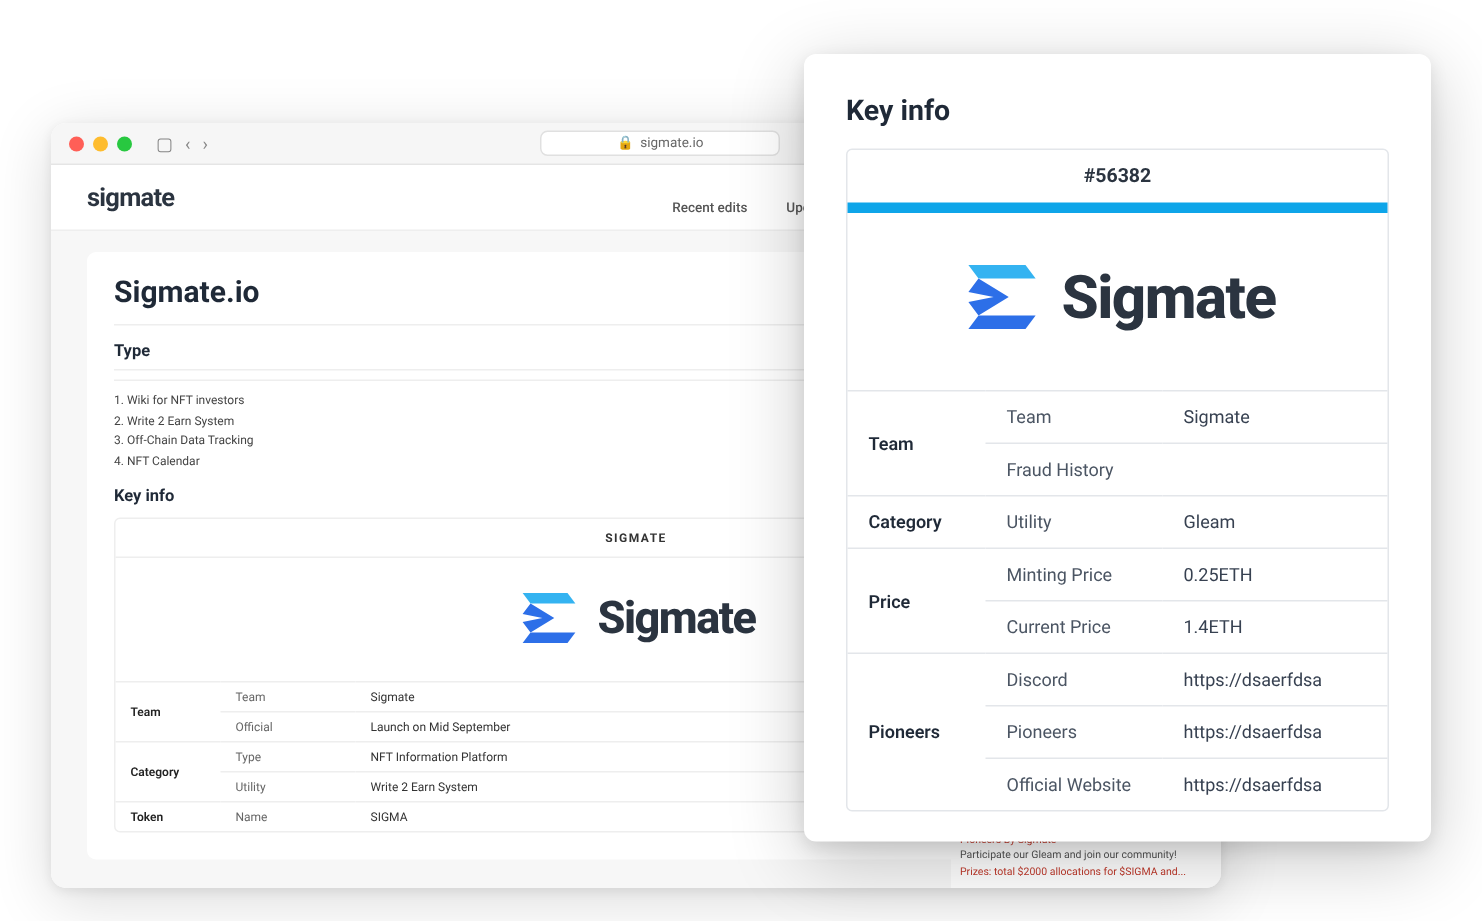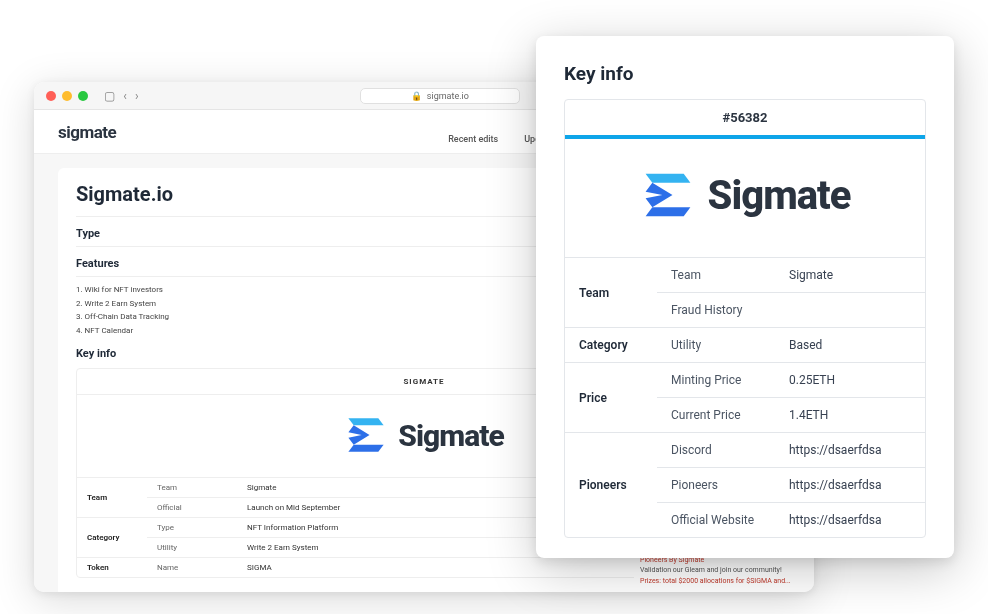--- a/index.html
+++ b/index.html
@@ -101,21 +101,21 @@
   width: 418px;
   background:#fff;
   border-radius:8px;
   box-shadow: 0 12px 50px rgba(0,0,0,0.22), 0 4px 12px rgba(0,0,0,0.1);
   padding:26px 28px 20px;
 }
 .front-title { font-size:19px; font-weight:700; color:#1f2937; margin-bottom:14px; }
 .front-box { border:1px solid #e3e6ea; border-radius:4px; }
 .front-id {
   text-align:center; padding:10px 0; font-weight:700; font-size:13px;
-  border-bottom:4px solid #0ea5e9; color:#2b3440;
+  border-bottom:7px solid #0ea5e9; color:#2b3440;
 }
 .front-logo { display:flex; justify-content:center; align-items:center; padding:28px 0 34px; gap:12px; }
 .front-logo .logo-text { font-size:40px; }
 .front-logo .sigma-svg { width:56px; height:56px; }
 
 .front-table { width:100%; border-collapse:collapse; font-size:12px; color:#1f2937; }
 .front-table td { border-top:1px solid #e3e6ea; padding:10px 14px; }
 .front-table .group { width:92px; font-weight:600; }
 .front-table .label { width:118px; color:#4b5563; }
 .front-table .val { color:#374151; }
@@ -171,21 +171,20 @@
           <div class="page-title">Sigmate.io</div>
           <div class="btn-row">
             <button class="btn btn-primary">Daily Check-in</button>
             <button class="btn btn-outline">Edit</button>
           </div>
         </div>
         <hr class="thin">
         <div class="section-h">Type</div>
         <hr class="thin">
 
-        <div class="section-h">Features</div>
         <hr class="thin">
         <div class="features-row">
           <div class="features-col">
             <div>1. Wiki for NFT investors</div>
             <div>2. Write 2 Earn System</div>
             <div>3. Off-Chain Data Tracking</div>
             <div>4. NFT Calendar</div>
           </div>
         </div>
 
@@ -227,21 +226,21 @@
               <td>SIGMA</td>
             </tr>
 
           </tbody>
             </table>
         </div>
 
         <div class="side-snippet">
           <div>Presenting our first ever Airdrop Campaign for</div>
           <div class="red">Pioneers By Sigmate</div>
-          <div>Validation our Gleam and join our community!</div>
+          <div>Participate our Gleam and join our community!</div>
           <div class="red">Prizes: total $2000 allocations for $SIGMA and...</div>
         </div>
 
       </div>
     </div>
   </div>
 </div>
 
 <div class="front-card">
   <div class="front-title">Key info</div>
@@ -262,21 +261,21 @@
         <td class="label">Team</td>
         <td class="val">Sigmate</td>
       </tr>
       <tr>
         <td class="label">Fraud History</td>
         <td class="val"></td>
       </tr>
       <tr>
         <td class="group">Category</td>
         <td class="label">Utility</td>
-        <td class="val">Based</td>
+        <td class="val">Gleam</td>
       </tr>
       <tr>
         <td class="group" rowspan="2">Price</td>
         <td class="label">Minting Price</td>
         <td class="val">0.25ETH</td>
       </tr>
       <tr>
         <td class="label">Current Price</td>
         <td class="val">1.4ETH</td>
       </tr>

